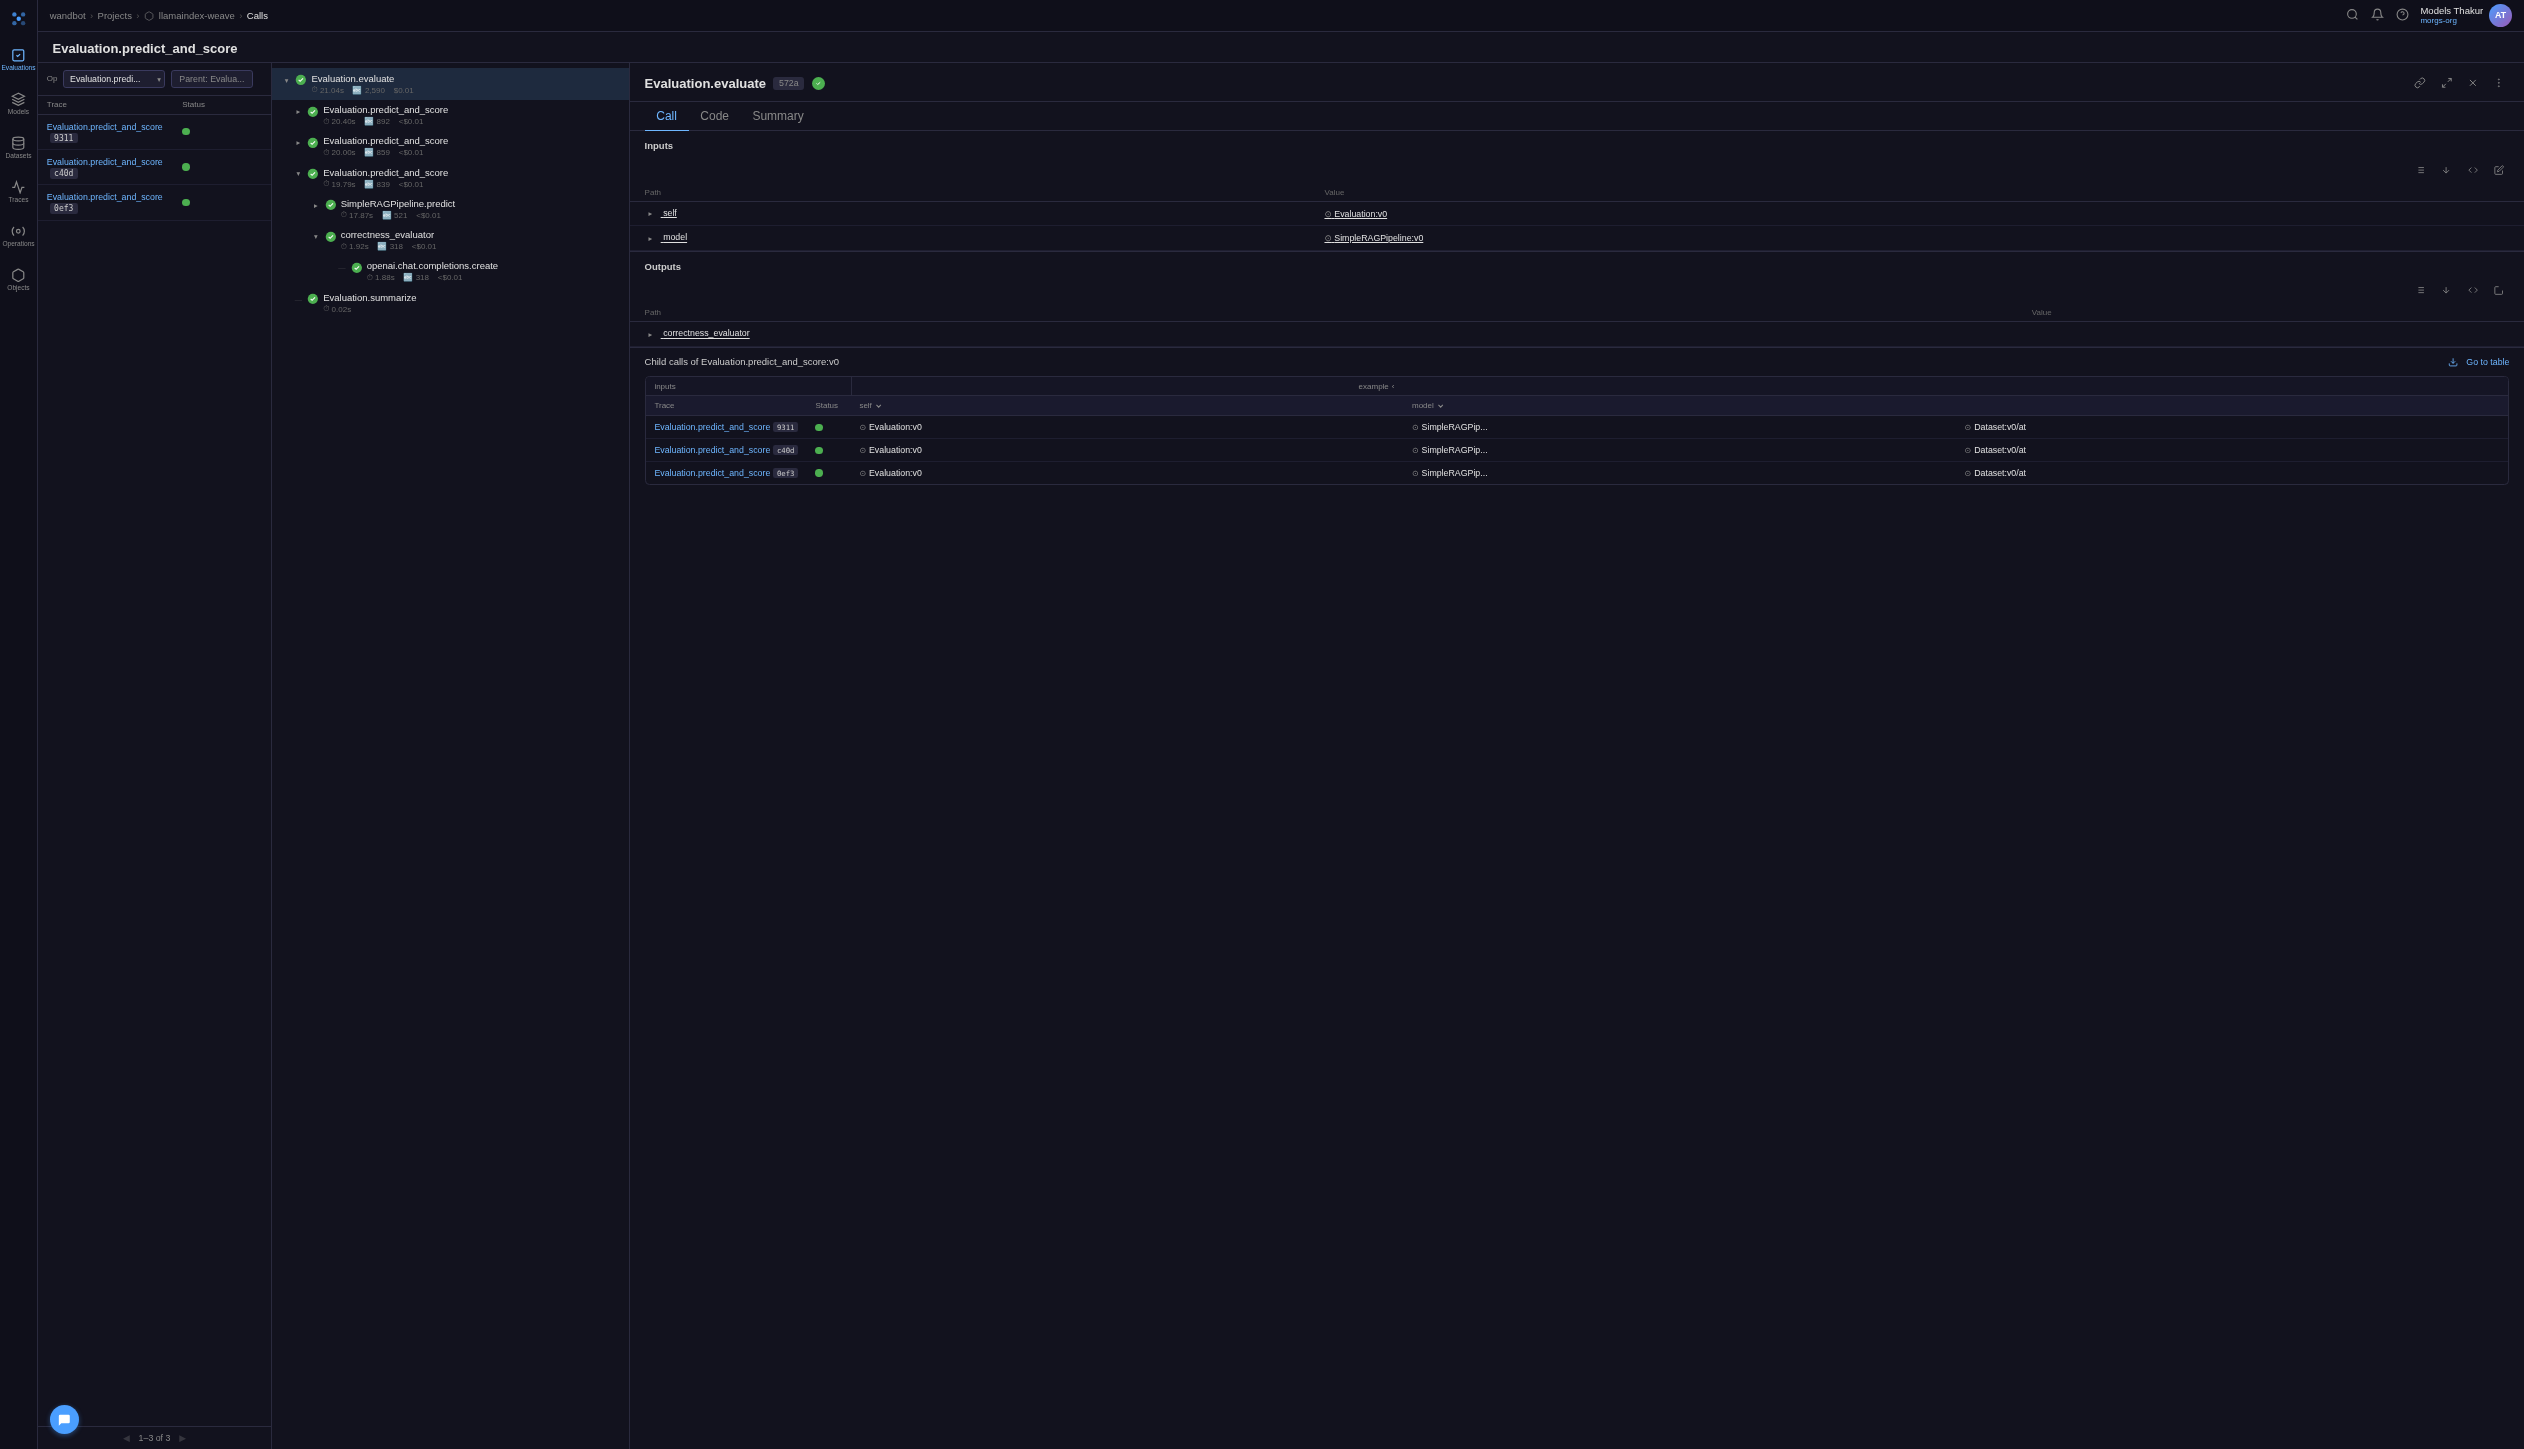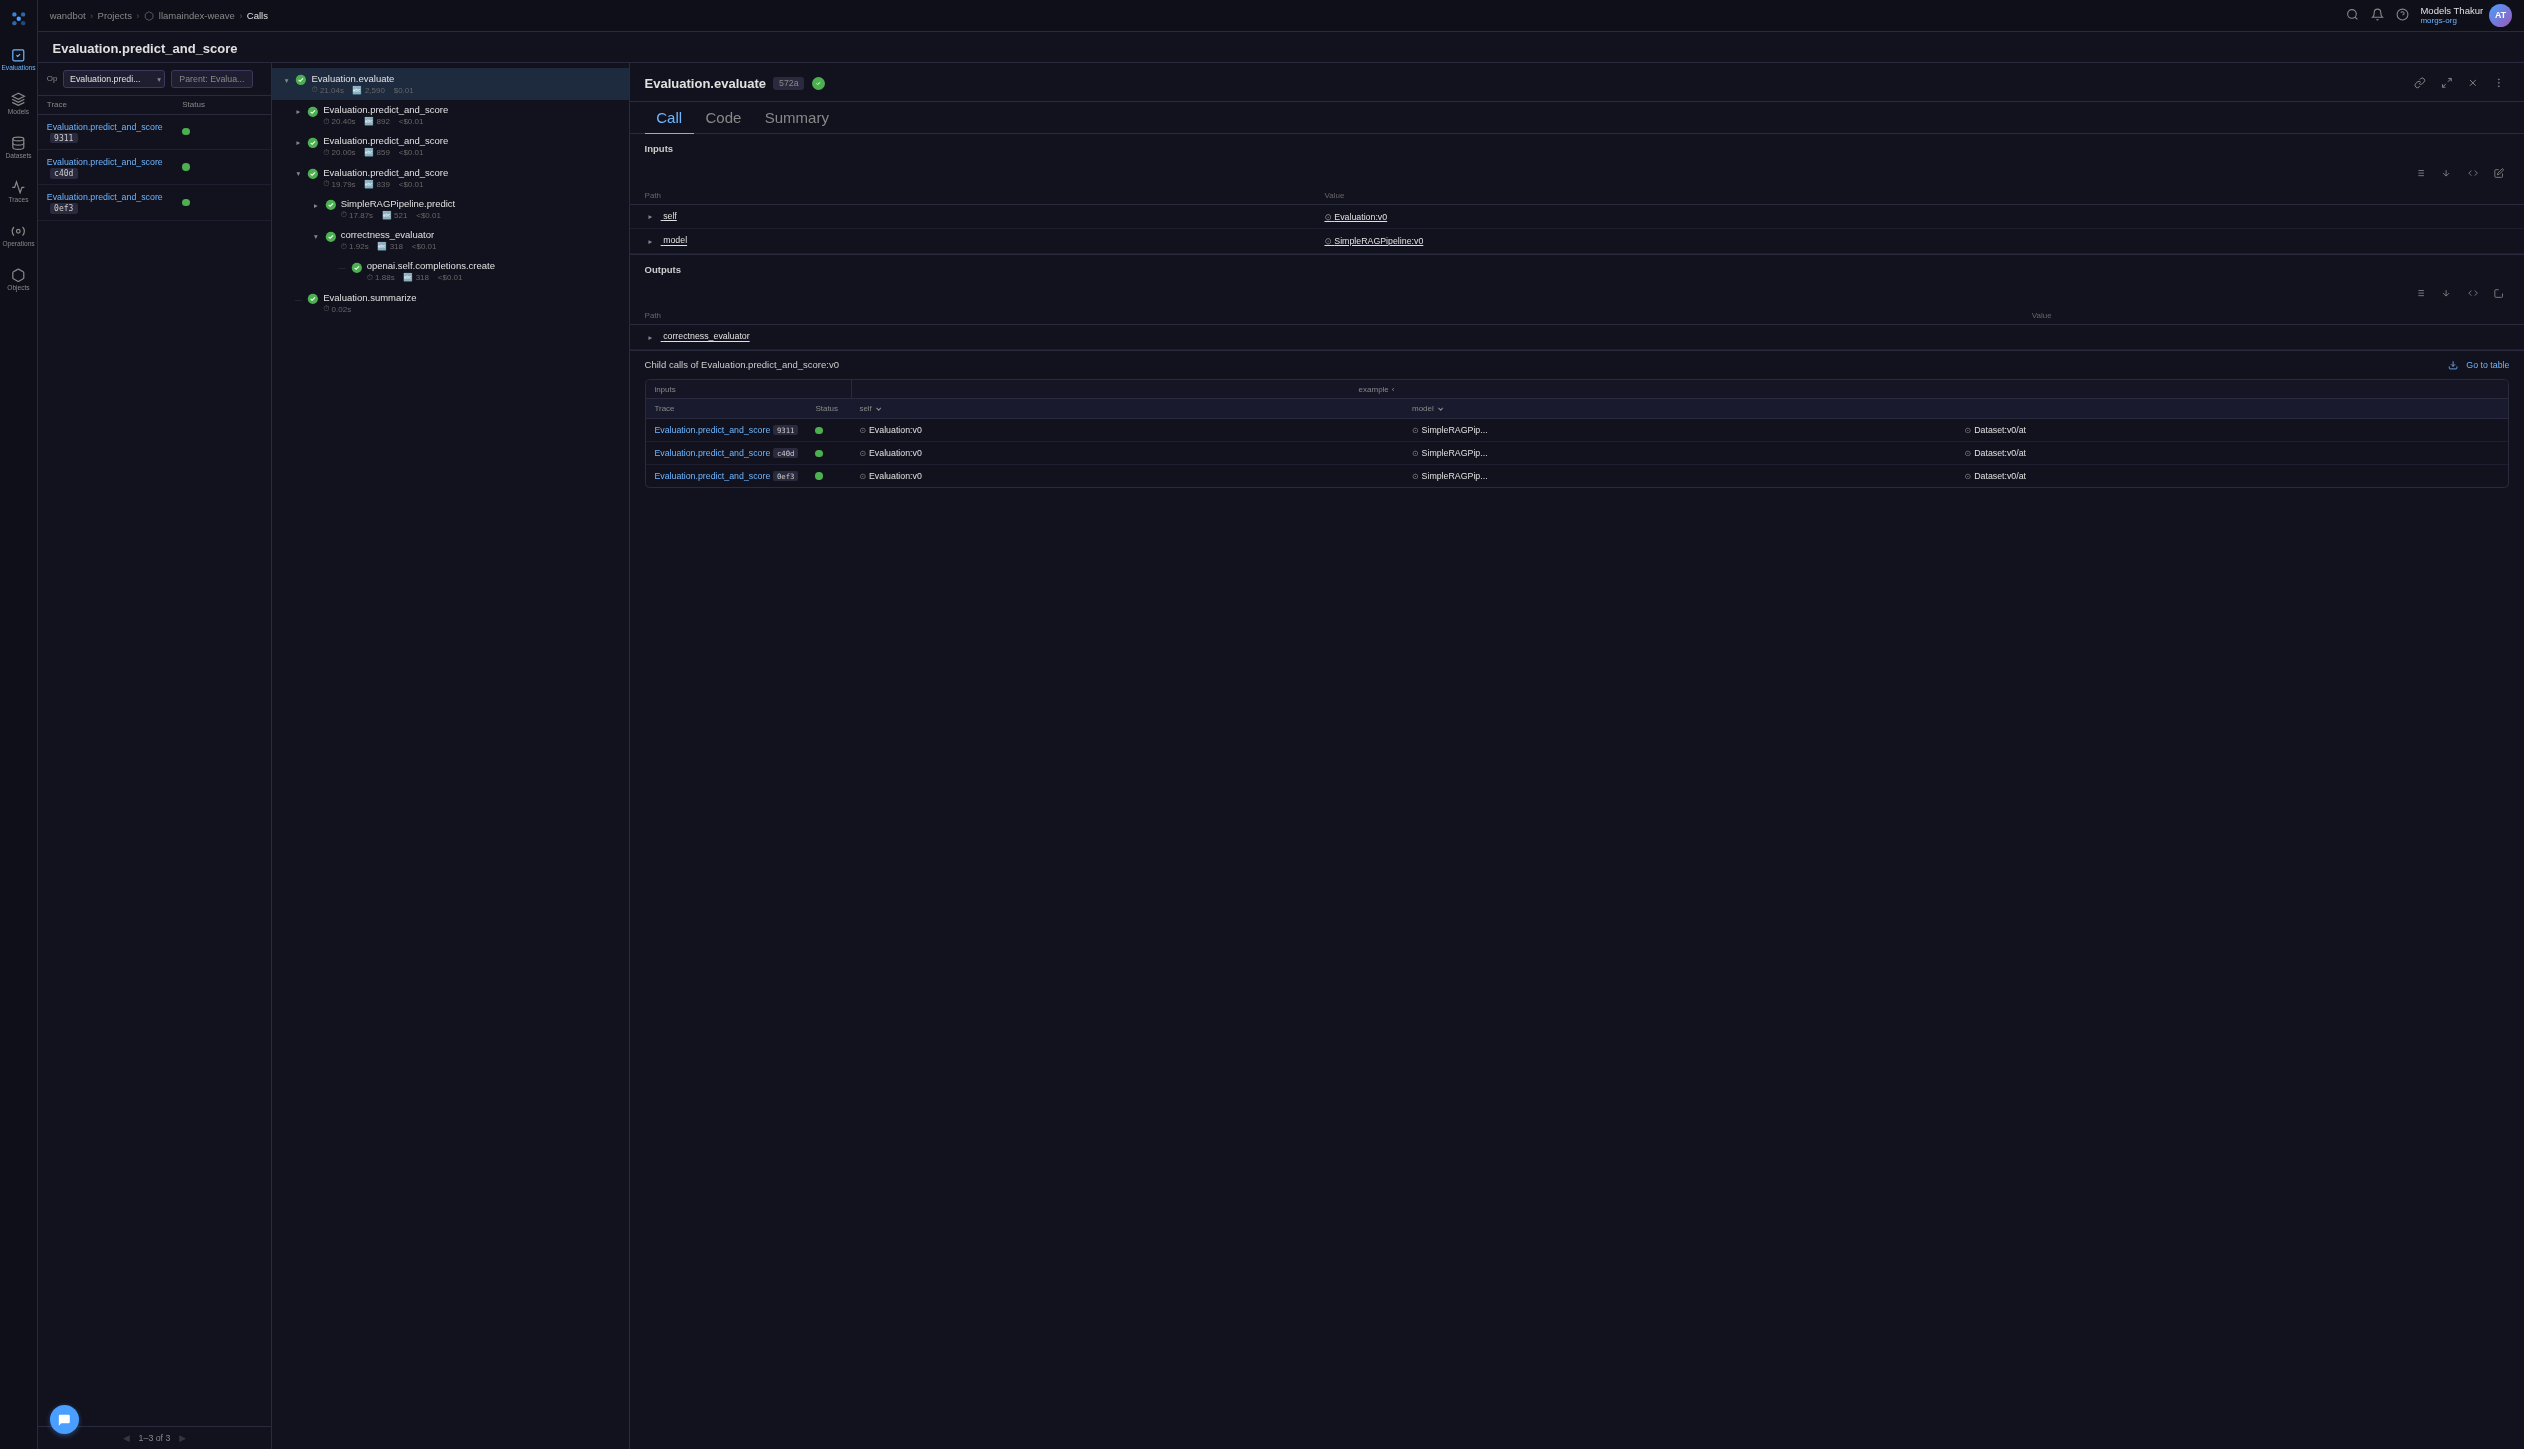--- a/index.html
+++ b/index.html
@@ -237,21 +237,21 @@
       border-radius: 2.9px; cursor: pointer; color: #888;
     }
 
     .detail-tabs {
       display: flex; gap: 0;
       padding: 0 14.6px;
       border-bottom: 0.7px solid #2a2a3e;
       flex-shrink: 0;
     }
     .detail-tab {
-      padding: 7.3px 11.7px; font-size: 15px; color: #888; cursor: pointer;
+      padding: 7.3px 11.7px; font-size: 12px; color: #888; cursor: pointer;
       border-bottom: 1.5px solid transparent; margin-bottom: -0.7px;
     }
     .detail-tab.active { color: #6eb6ff; border-bottom-color: #6eb6ff; }
 
     .detail-content { flex: 1; overflow-y: auto; padding: 0; }
 
     .section-header {
       padding: 8.8px 14.6px 5.8px;
       font-size: 9.5px; font-weight: 600; color: #ccc;
     }
@@ -597,21 +597,21 @@
 
           <div class="tree-item indent-3" style="padding-left: 64px;">
             <div class="tree-toggle" style="opacity:0.3">—</div>
             <div class="tree-icon">
               <svg width="11.7" height="11.7" viewBox="0 0 16 16">
                 <circle cx="8" cy="8" r="7" fill="#4caf50"></circle>
                 <path d="M5 8l2 2 4-4" stroke="white" stroke-width="1.5" fill="none"></path>
               </svg>
             </div>
             <div class="tree-content">
-              <div class="tree-name">openai.self.completions.create</div>
+              <div class="tree-name">openai.chat.completions.create</div>
               <div class="tree-meta">
                 <span>⏱ <span>1.88s</span></span>
                 <span>🔤 <span>318</span></span>
                 <span>&lt;$0.01</span>
               </div>
             </div>
           </div>
 
           <div class="tree-item indent-1">
             <div class="tree-toggle" style="opacity:0.3">—</div>

